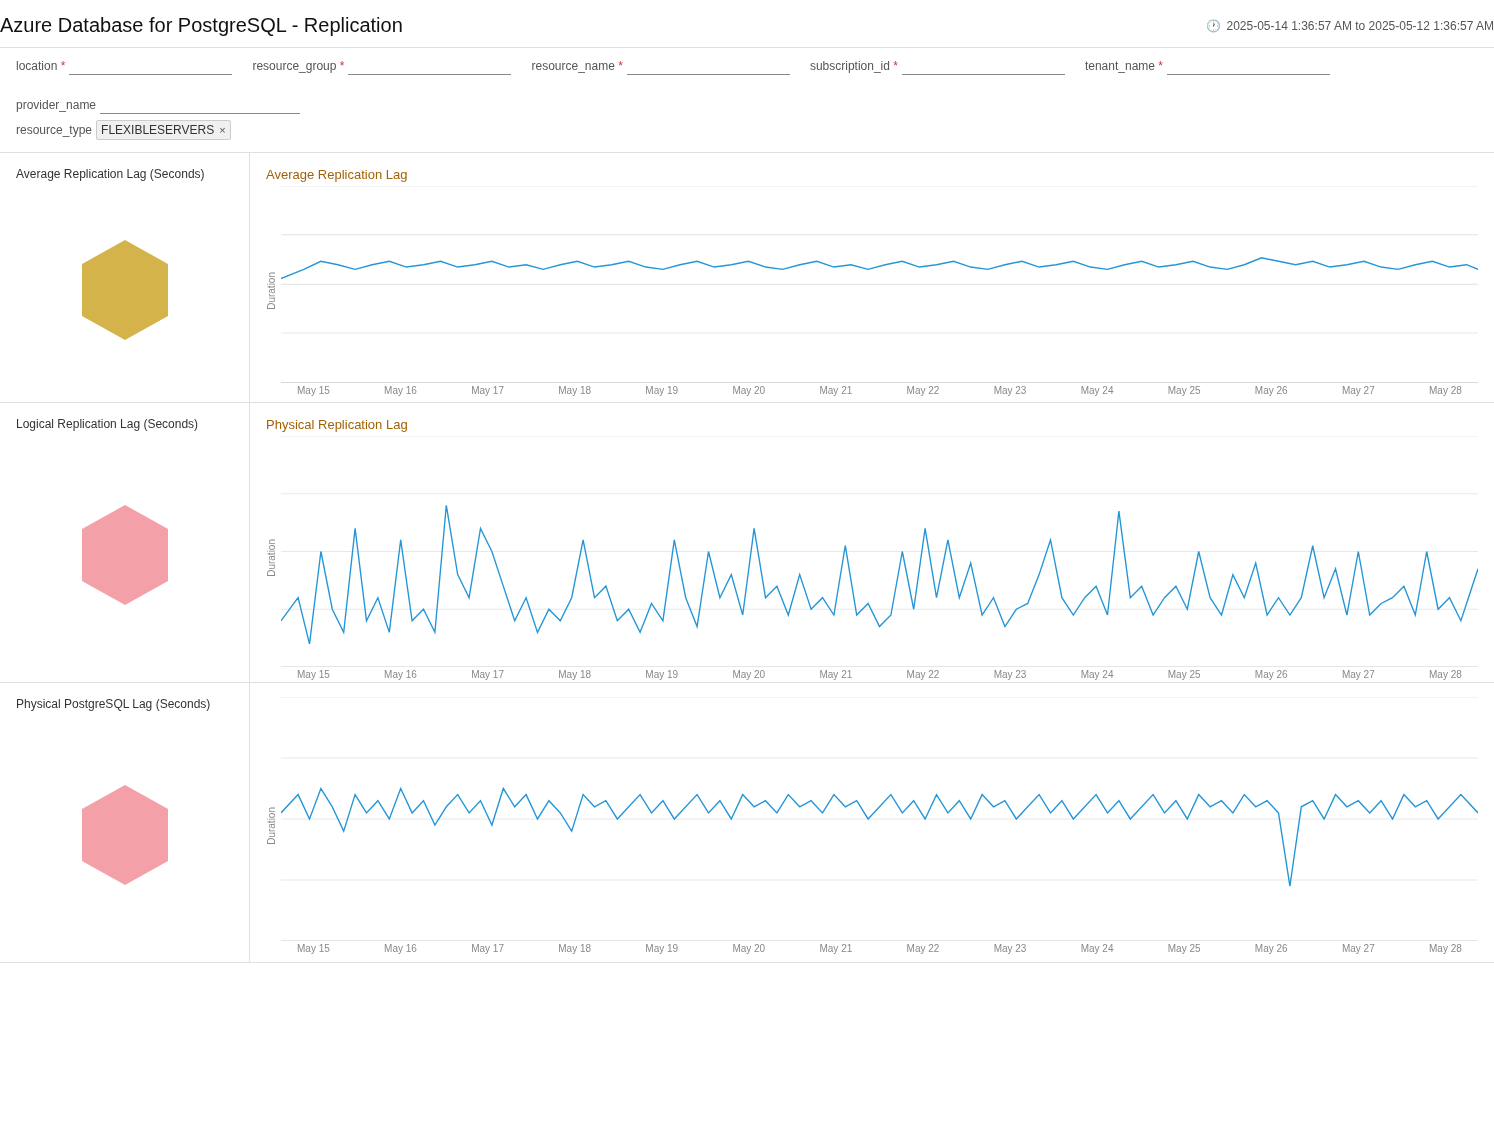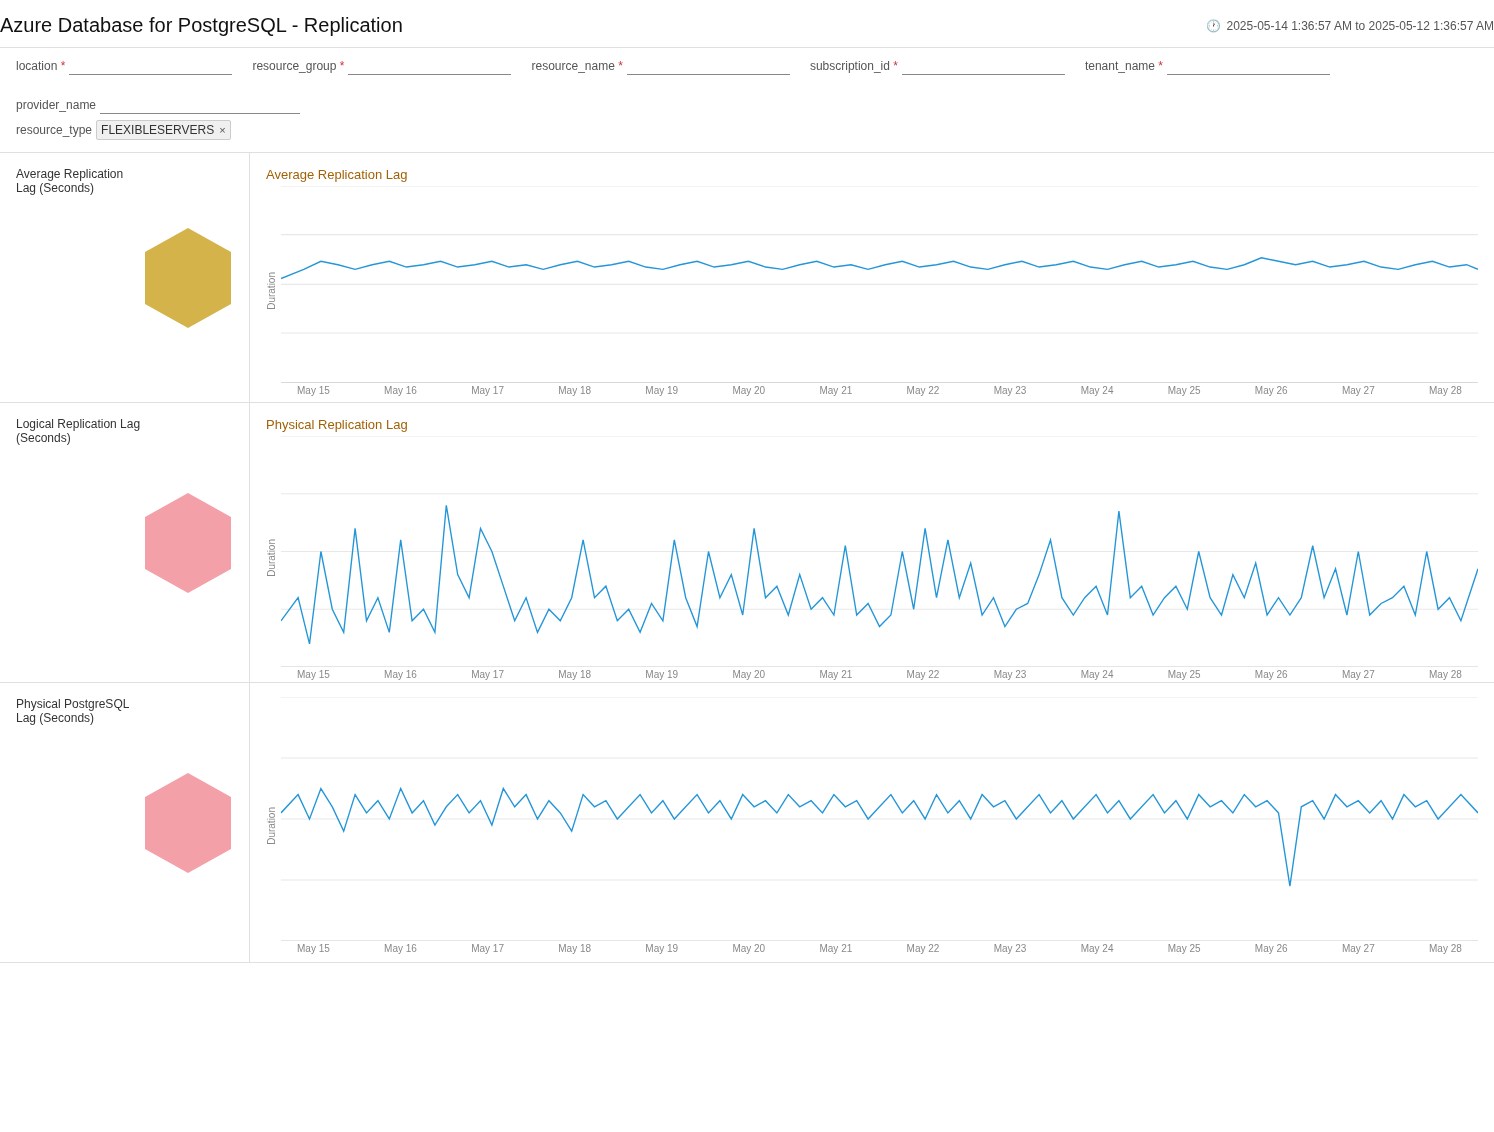--- a/index.html
+++ b/index.html
@@ -86,20 +86,21 @@
       border-bottom: 1px solid #e0e0e0;
       height: 250px;
     }
     .panel-row.tall { height: 280px; }
     .panel-left {
       width: 250px;
       min-width: 250px;
       border-right: 1px solid #e0e0e0;
       padding: 14px 16px;
       display: flex;
+      flex-direction: column;
       align-items: flex-start;
     }
     .panel-left-title {
       font-size: 12px;
       color: #333;
       margin-bottom: 10px;
     }
     .panel-right {
       flex: 1;
       padding: 14px 16px 8px;

